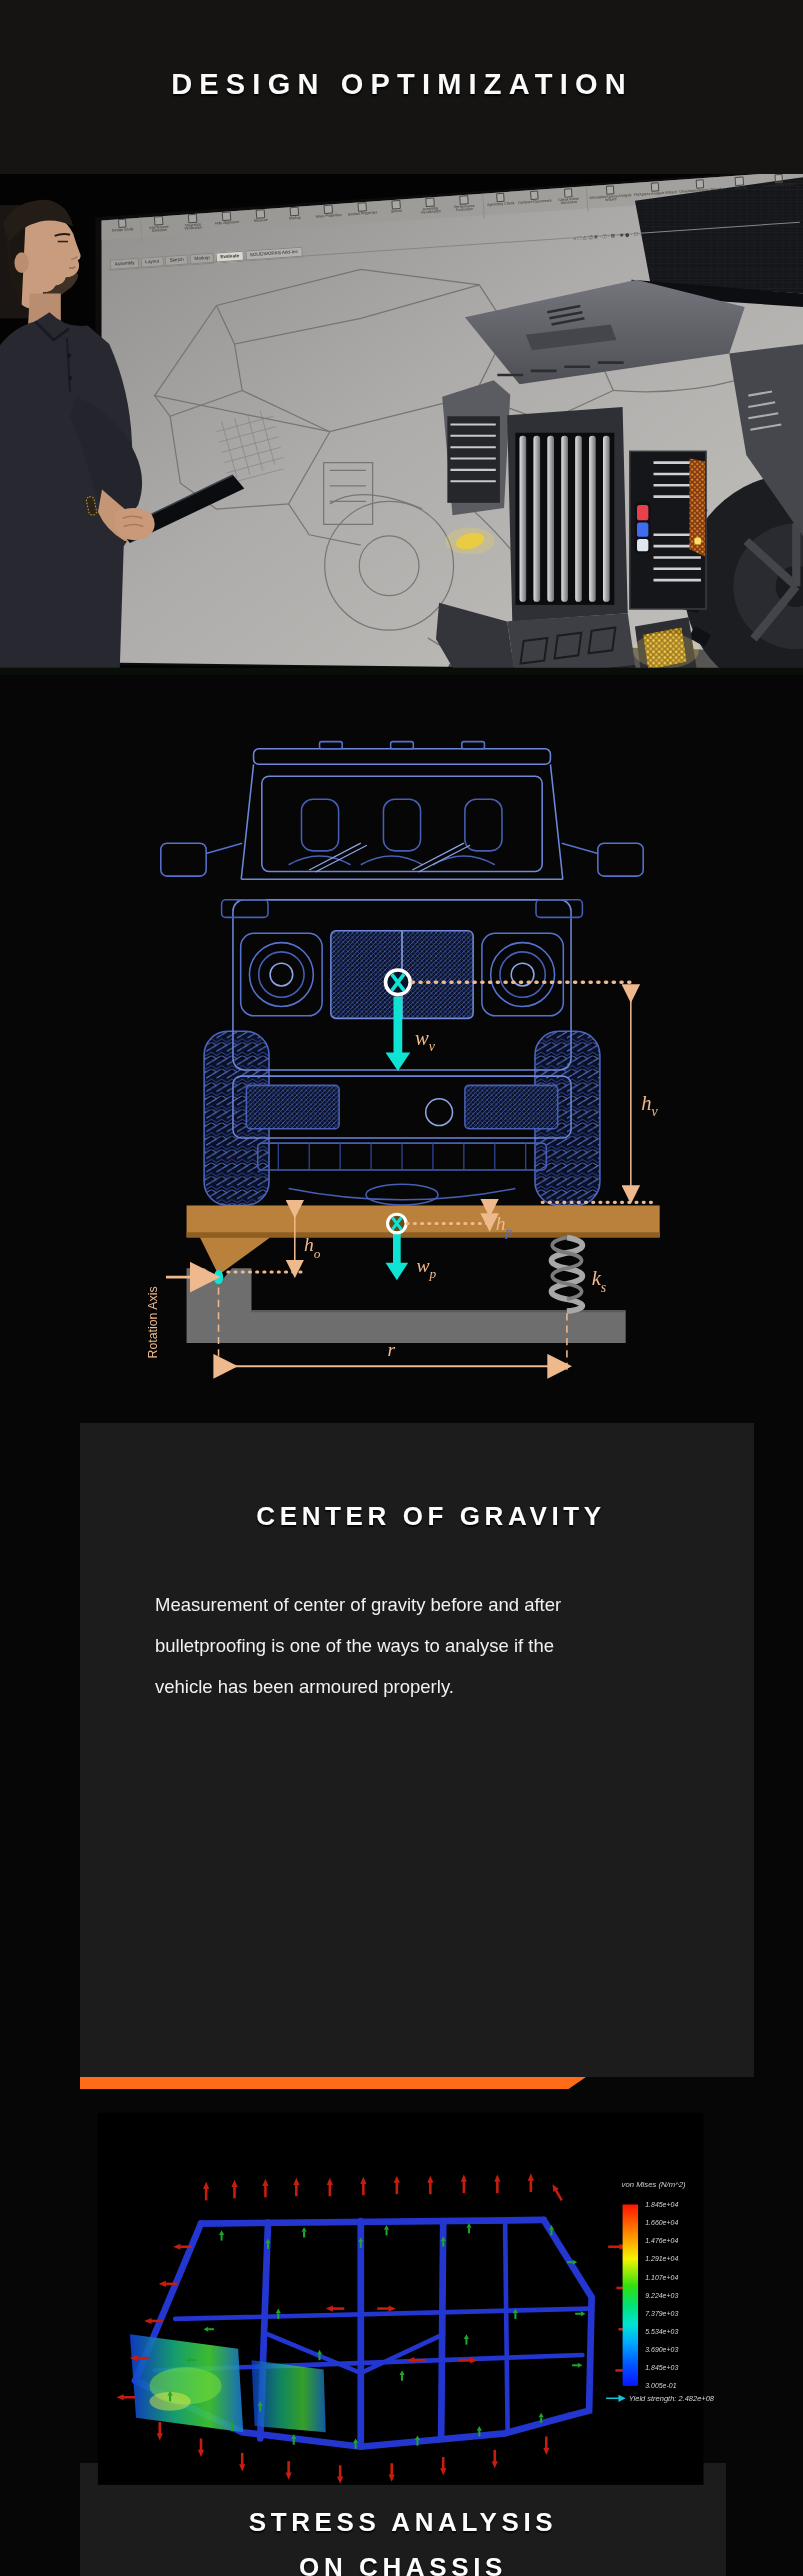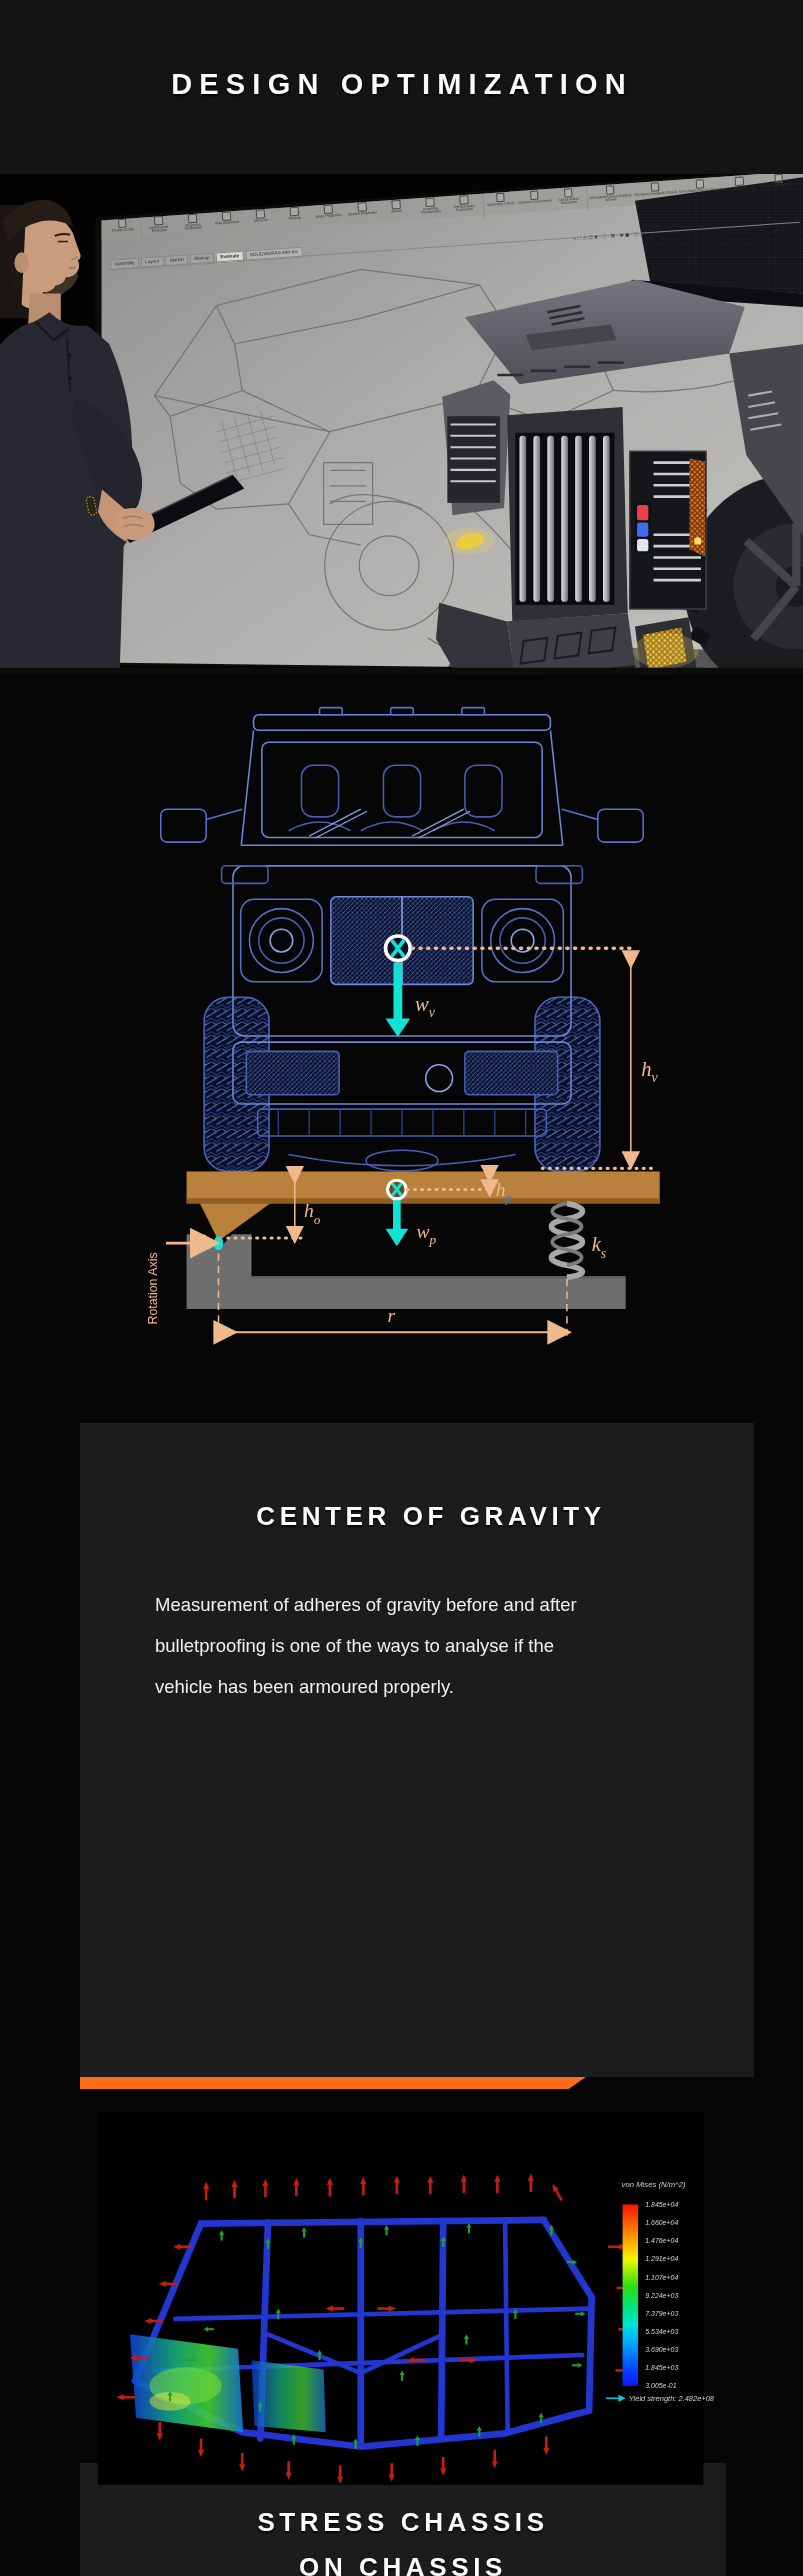--- a/index.html
+++ b/index.html
@@ -42,21 +42,21 @@
   #card2 h2{padding-top:37px;}
   .card p{margin:0;padding:0 41px 0 47px;color:#f1f1f1;font-size:18.5px;font-weight:400;
     line-height:41px;white-space:pre-line;}
   #card1 .p1{margin-top:45px;}
   #card1 .p2{margin-top:34px;}
   .accent-bar{position:absolute;left:80px;width:506px;height:12.4px;background:#ff6c17;z-index:2;
     clip-path:polygon(0 0,100% 0,96.4% 100%,0 100%);}
   #bar1{top:2077px;}
 
   
-  #sec-blueprint{top:639px;height:749px;}
+  #sec-blueprint{top:673px;height:749px;}
   #sec-stress{top:2092px;height:393px;z-index:3;font-style:italic;}
 </style>
 </head>
 <body>
 
 <div id="page">
 
   <section id="sec-title">
     <h1 class="hero-h1">DESIGN OPTIMIZATION</h1>
   </section>
@@ -469,21 +469,21 @@
         <line x1="424" y1="1192" x2="424" y2="1356" stroke="#eeb98c" stroke-width="3" stroke-dasharray="14 10"></line>
         <line x1="1100" y1="1242" x2="1100" y2="1356" stroke="#eeb98c" stroke-width="3" stroke-dasharray="14 10"></line>
         <line x1="438" y1="1345" x2="1086" y2="1345" stroke="#eeb98c" stroke-width="4" marker-start="url(#tanHead)" marker-end="url(#tanHead)"></line>
         <text x="752" y="1326" font-family="Liberation Serif,serif" font-style="italic" font-size="38" fill="#eeb98c"><tspan>r</tspan></text>
       </g>
     </svg>
   </section>
 
   <div id="card1" class="card">
     <h2>CENTER OF GRAVITY</h2>
-    <p class="p1">Measurement of adheres of gravity before and after
+    <p class="p1">Measurement of center of gravity before and after
 bulletproofing is one of the ways to analyse if the
 vehicle has been armoured properly.</p>
   </div>
   <div id="bar1" class="accent-bar"></div>
 
   <section id="sec-stress">
     <svg width="804" height="393" viewBox="0 0 1560 762">
       <defs>
         <linearGradient id="vmScale" x1="0" y1="0" x2="0" y2="1">
           <stop offset="0" stop-color="#fe1400"></stop>
@@ -618,18 +618,18 @@
         <g>
           <line x1="1176" y1="594" x2="1202" y2="594" stroke="#16c3d6" stroke-width="3"></line>
           <path d="M1200,587 L1214,594 L1200,601 Z" fill="#16c3d6"></path>
           <text x="1220" y="599" font-size="14.5" fill="#d6d6d6">Yield strength: 2.482e+08</text>
         </g>
       </g>
     </svg>
   </section>
 
   <div id="card2" class="card">
-    <h2><span>STRESS CHASSIS</span><br><span>ON CHASSIS</span></h2>
+    <h2><span>STRESS ANALYSIS</span><br><span>ON CHASSIS</span></h2>
 
   </div>
 
 </div>
 
 
 </body></html>

